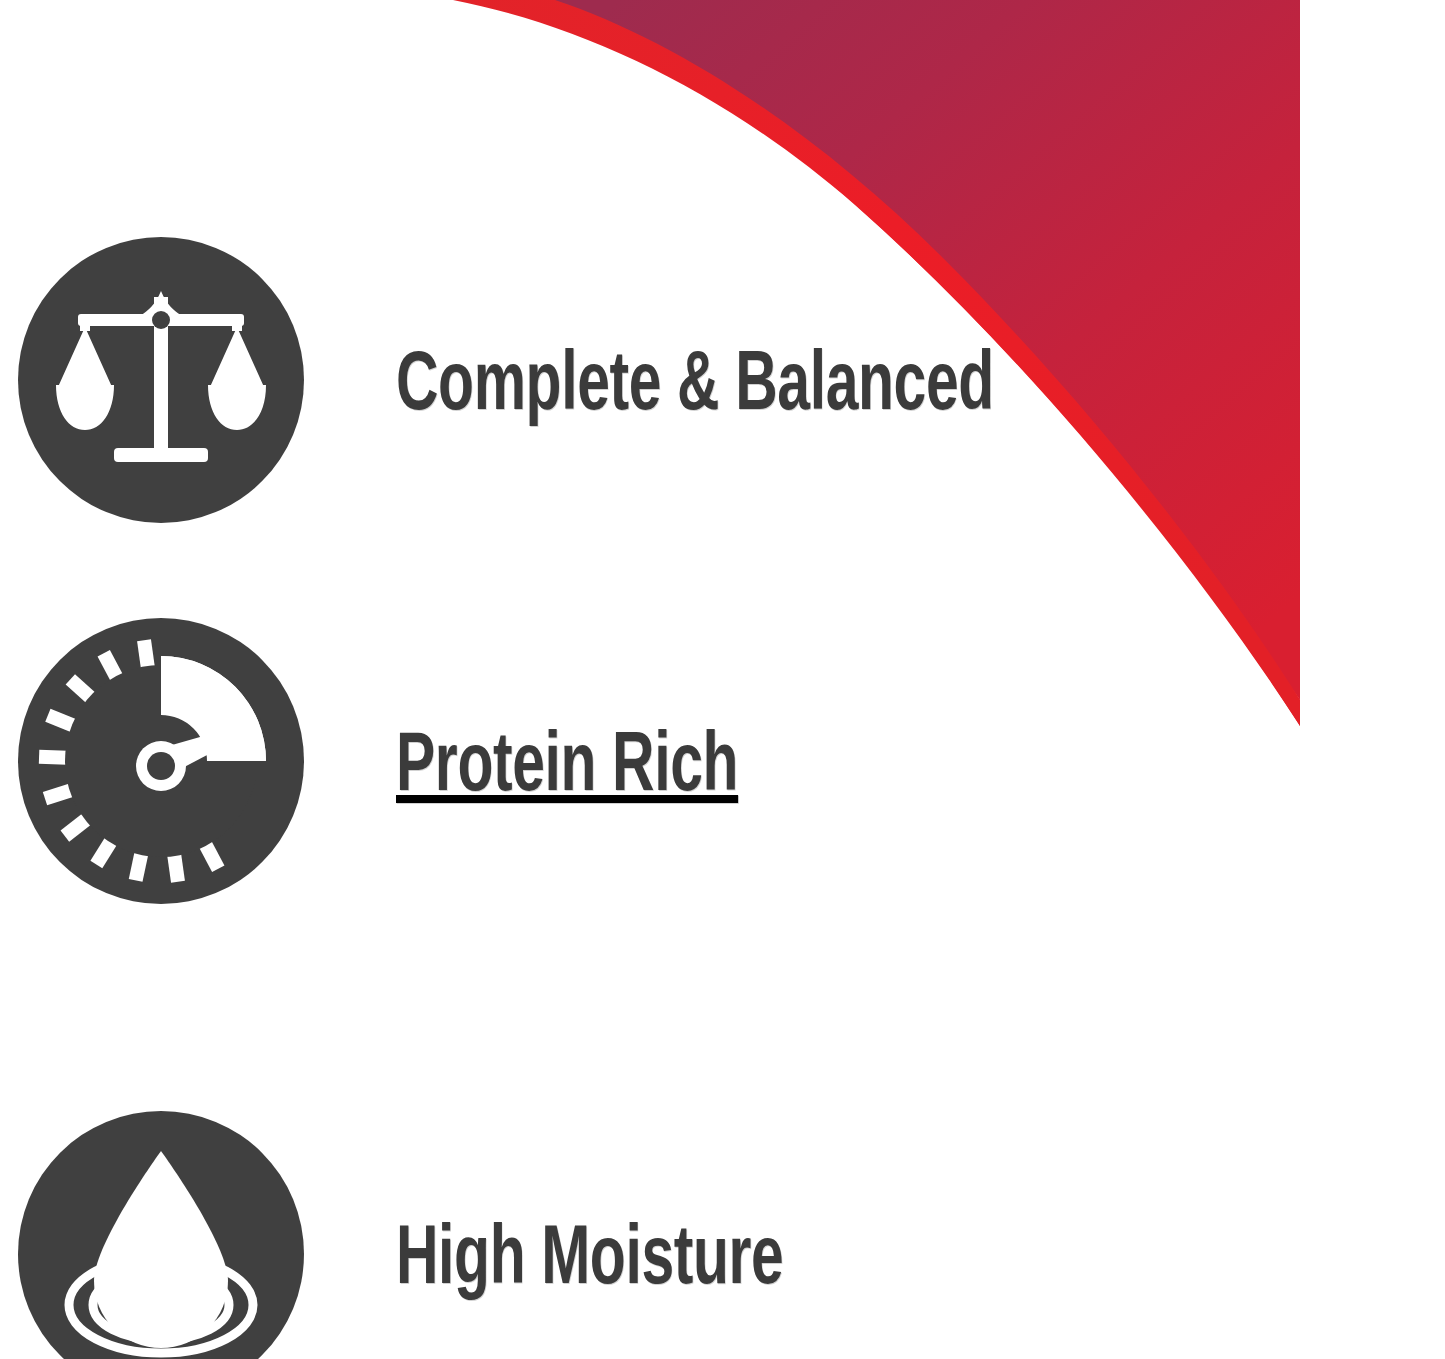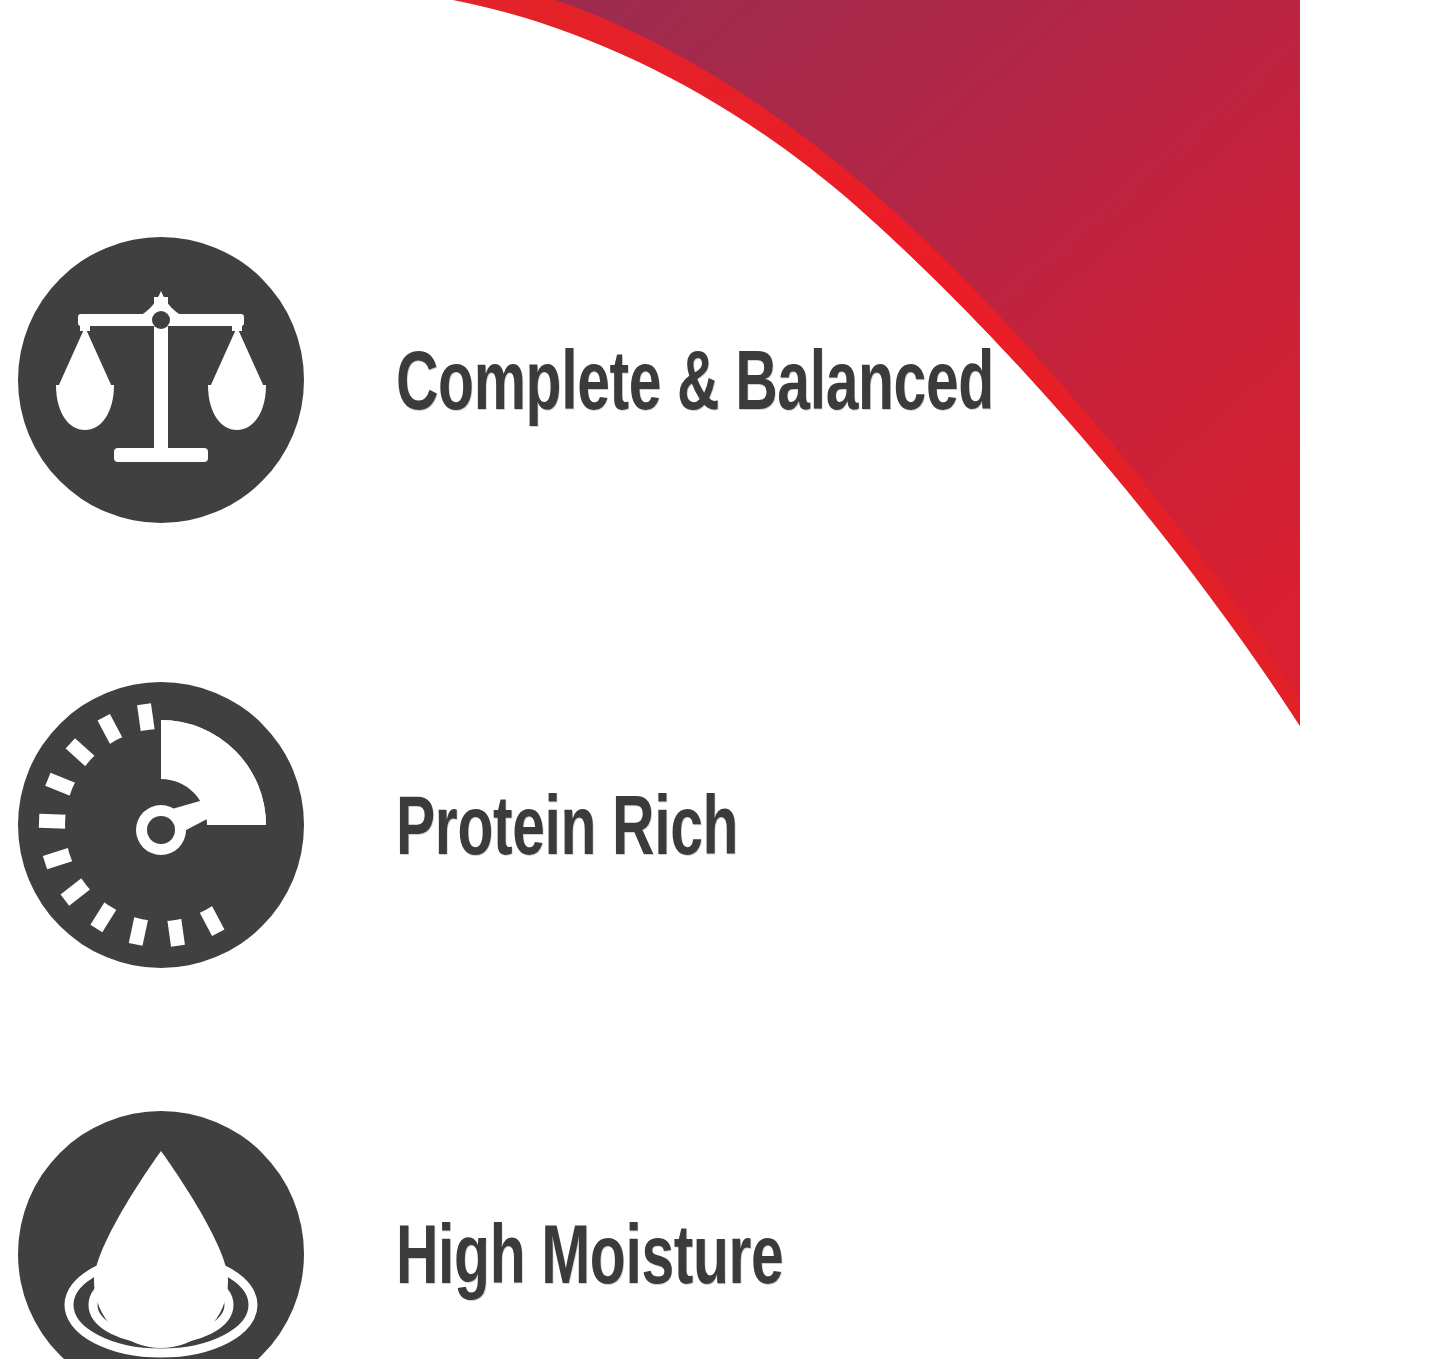--- a/index.html
+++ b/index.html
@@ -29,21 +29,21 @@
   
   .feature-row {
     position: absolute;
     left: 0;
     width: 1100px;
     height: 300px;
     display: flex;
     align-items: center;
   }
   #row-0 { top: 230px; }
-  #row-1 { top: 675px; }
+  #row-1 { top: 611px; text-decoration: underline; }
   #row-2 { top: 1104px; }
 
   .icon-badge {
     position: relative;
     flex: 0 0 auto;
     width: 290px;
     height: 290px;
     margin-left: 16px;
   }
   .icon-badge svg {

